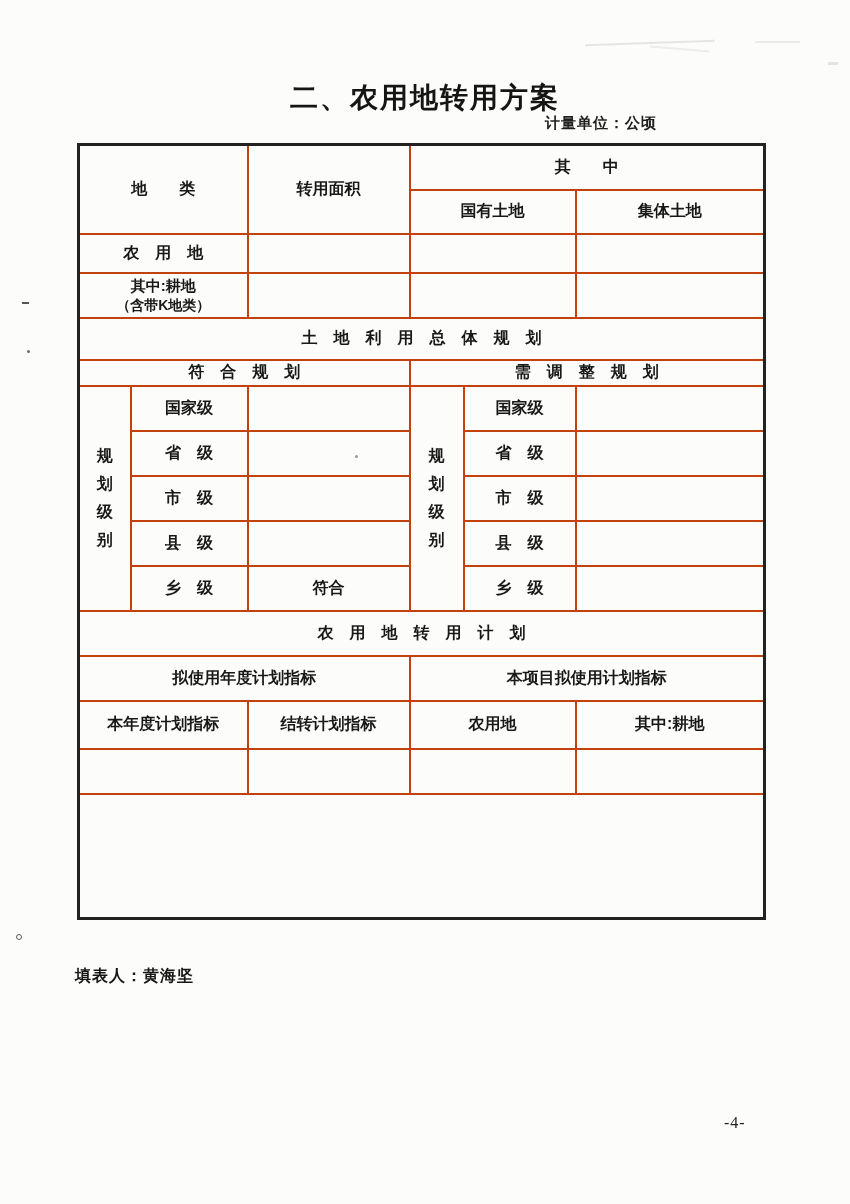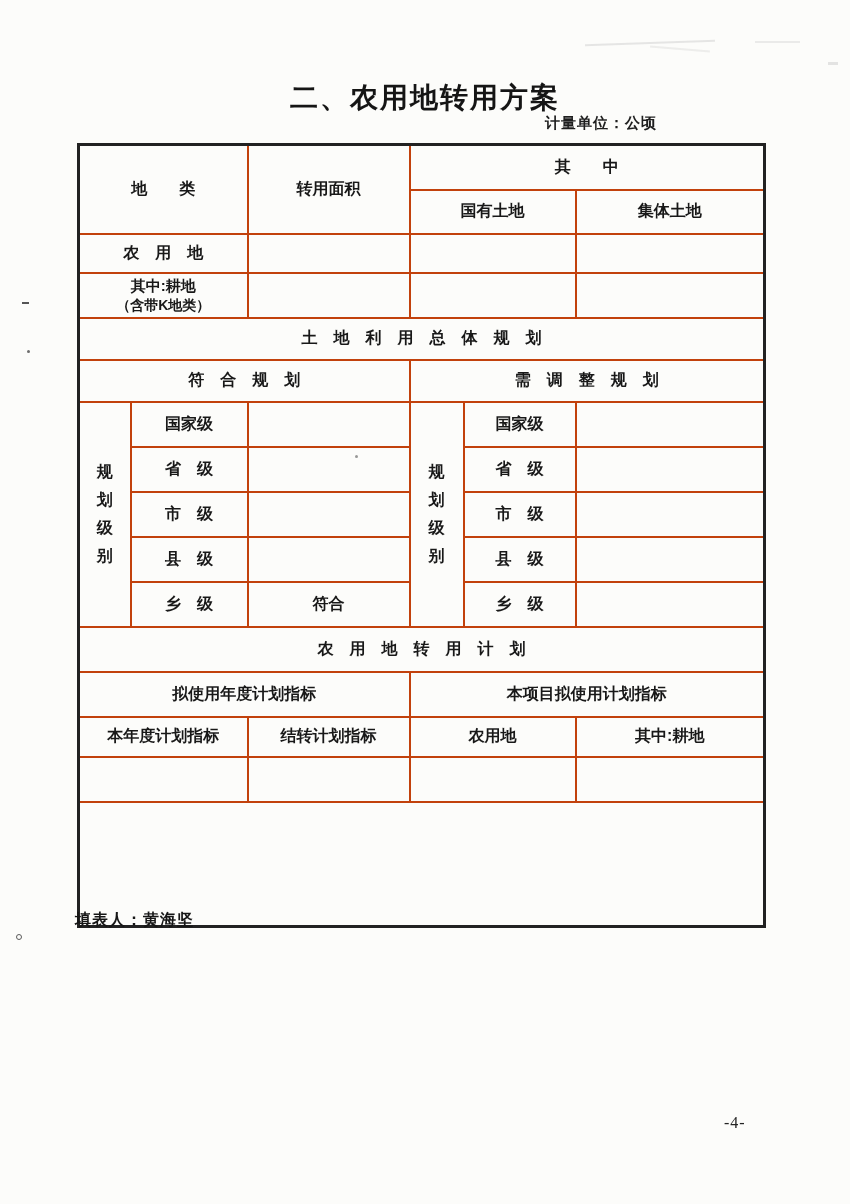--- a/index.html
+++ b/index.html
@@ -42,30 +42,30 @@
   .two-line{line-height:1.35;font-size:15px;}
   .vertical-label{
     width:1em;margin:16px auto;word-break:break-all;
     line-height:1.75;font-size:16px;font-weight:bold;
   }
   tr.r-hdr1{height:45px;}
   tr.r-hdr2{height:44px;}
   tr.r-agri{height:39px;}
   tr.r-culti{height:45px;}
   tr.r-sec{height:42px;}
-  tr.r-subhdr{height:42px;margin-top:44px;}
+  tr.r-subhdr{height:26px;margin-top:44px;}
   tr.r-level{height:45px;}
   tr.r-sec2{height:45px;}
   tr.r-planhdr{height:45px;}
-  tr.r-colhdr{height:40px;}
+  tr.r-colhdr{height:48px;}
   tr.r-empty{height:45px;}
   tr.r-bigbox{height:125px;}
 
   .filler{
-    position:absolute;left:75px;top:910px;
+    position:absolute;left:75px;top:966px;
     font-size:16px;font-weight:bold;letter-spacing:1px;color:#161616;
   }
   .page-num{
     position:absolute;left:724px;top:1114px;
     font-size:16px;font-family:"Liberation Serif","DejaVu Serif",serif;
     color:#242424;letter-spacing:1px;
   }
 </style>
 </head>
 <body>

